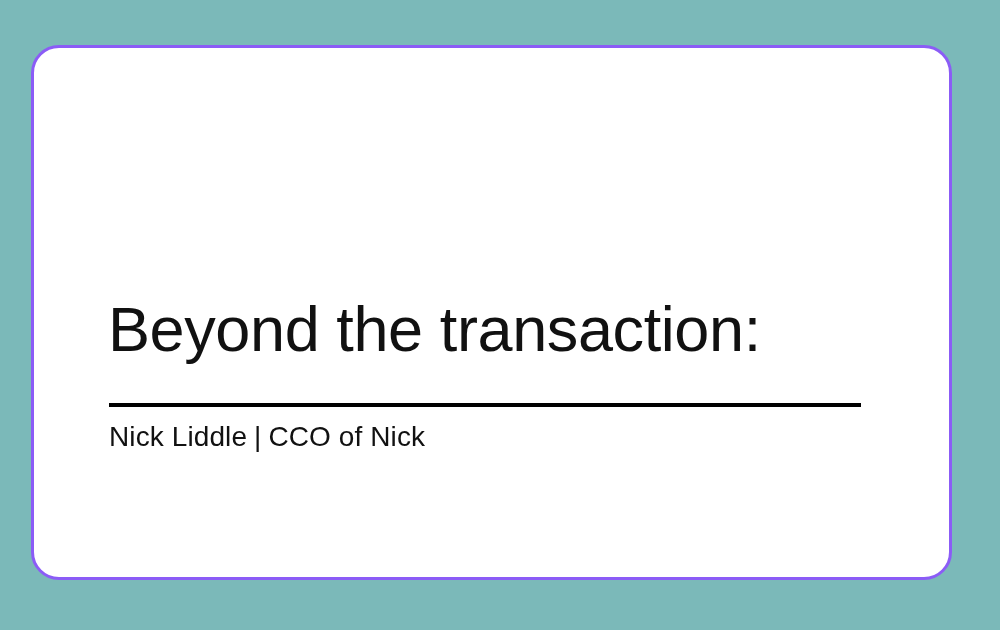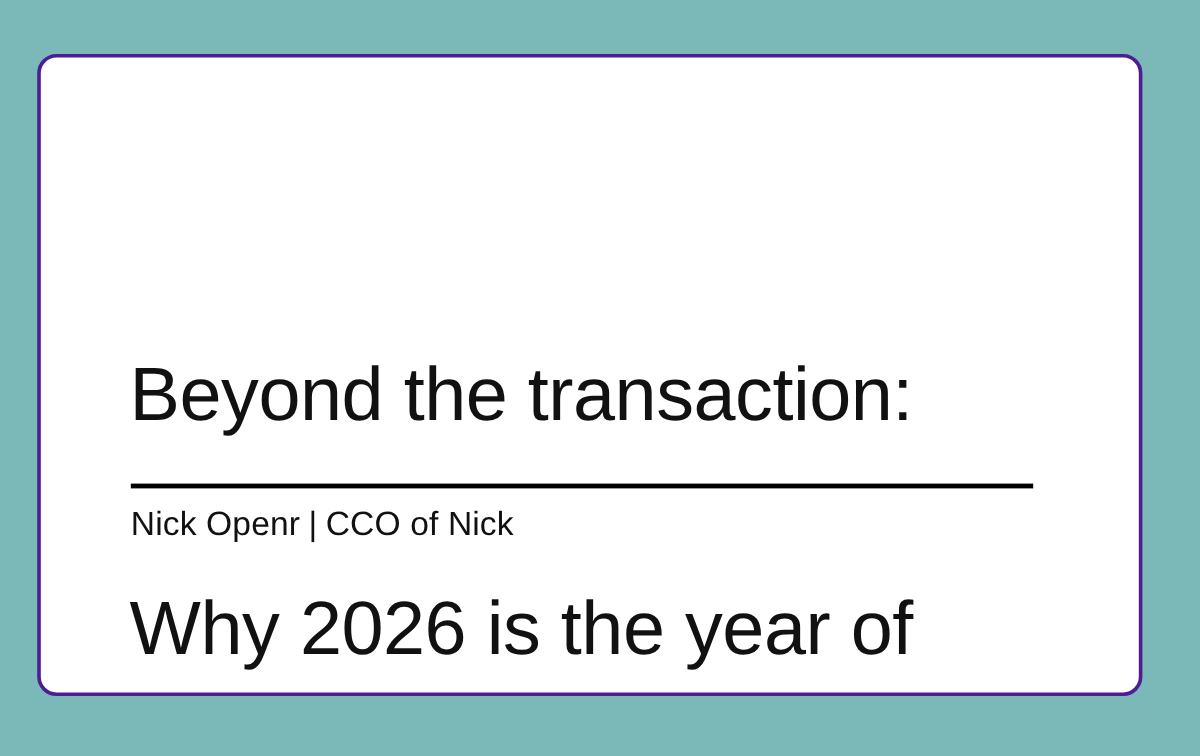--- a/index.html
+++ b/index.html
@@ -25,22 +25,22 @@
   }
 
   
   .quote-card {
     position: absolute;
     left: 31px;
     top: 45px;
     width: 921px;
     height: 535px;
     background: #ffffff;
-    border: 3px solid #4c1d95;
-    border-radius: 16px;
+    border: 3px solid #8b5cf6;
+    border-radius: 28px;
   }
 
   
   .headline {
     position: absolute;
     left: 74px;          
     top: 119px;          
     width: 790px;
     font-size: 63px;
     line-height: 65px;
@@ -91,25 +91,24 @@
 </style>
 </head>
 <body>
 
 <div class="slide-canvas">
 
   <div class="quote-card">
 
     <h1 class="headline">
       <span class="headline-line">Beyond the transaction:</span>
-      <span class="headline-line">Why 2026 is the year of</span>
       
     </h1>
 
     <hr class="divider">
 
     <div class="byline">
-      <span class="byline-name">Nick Openr</span><span class="byline-separator">|</span><span class="byline-role">CCO of Nick</span>
+      <span class="byline-name">Nick Liddle</span><span class="byline-separator">|</span><span class="byline-role">CCO of Nick</span>
     </div>
 
   </div>
 
 </div>
 
 </body></html>

